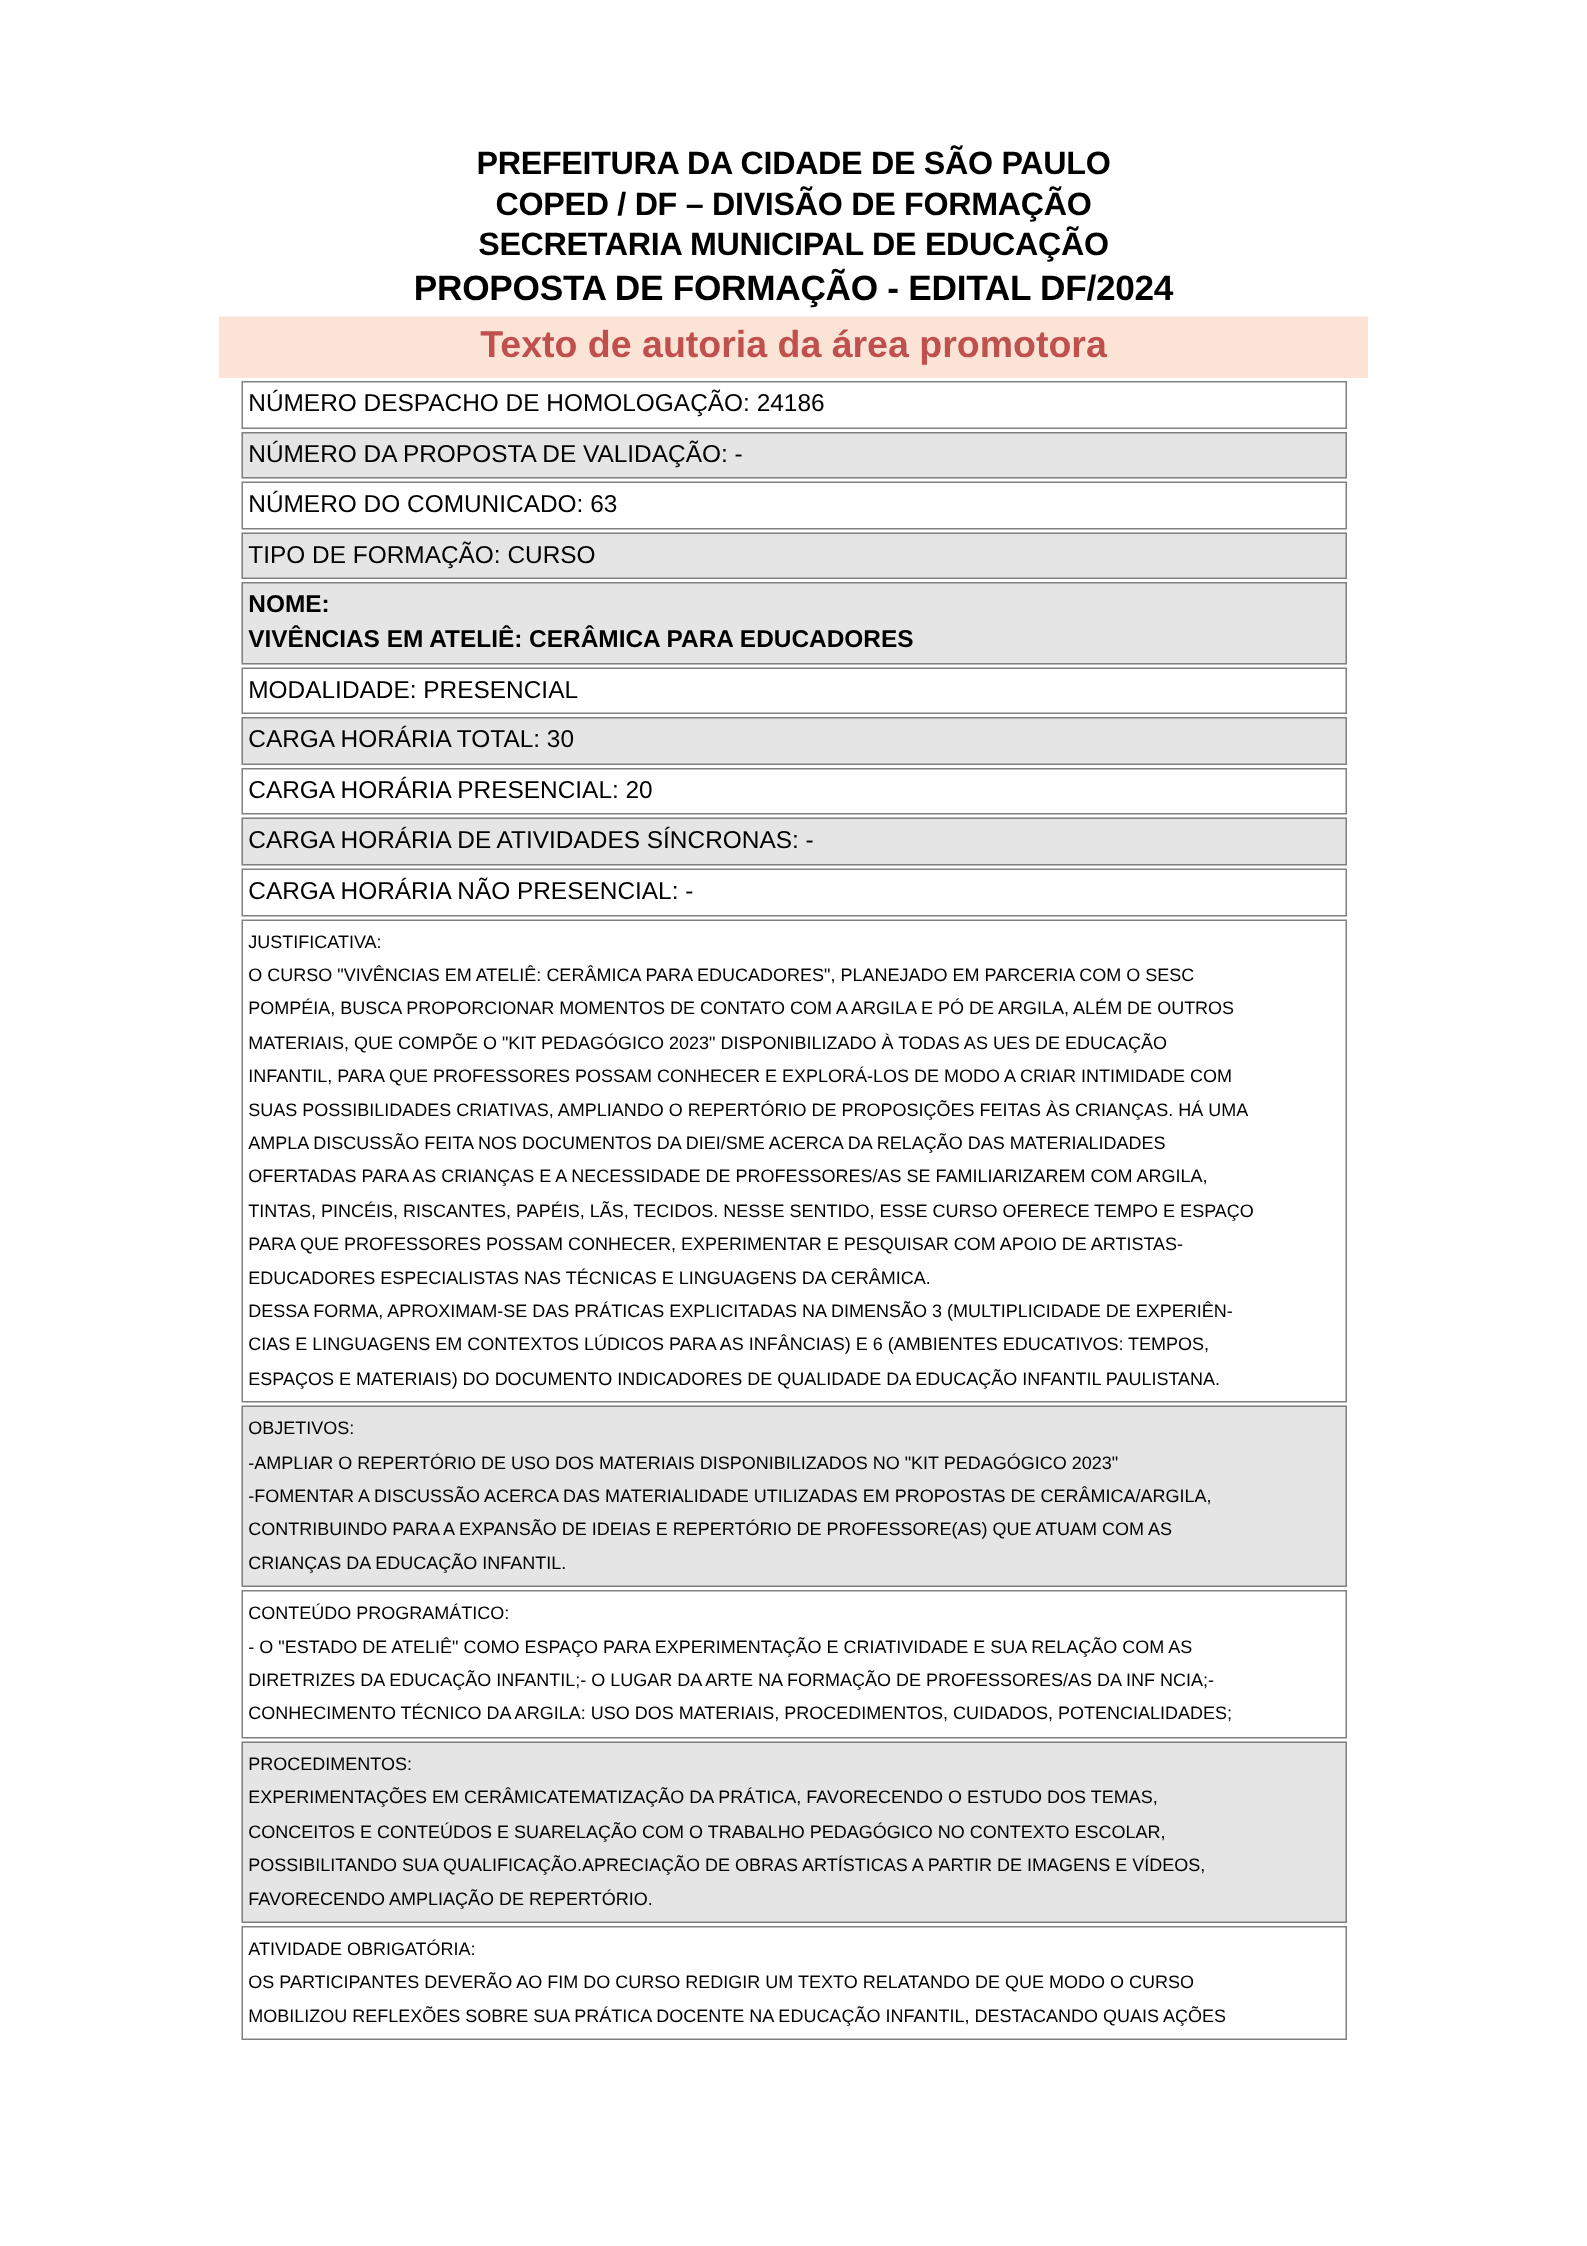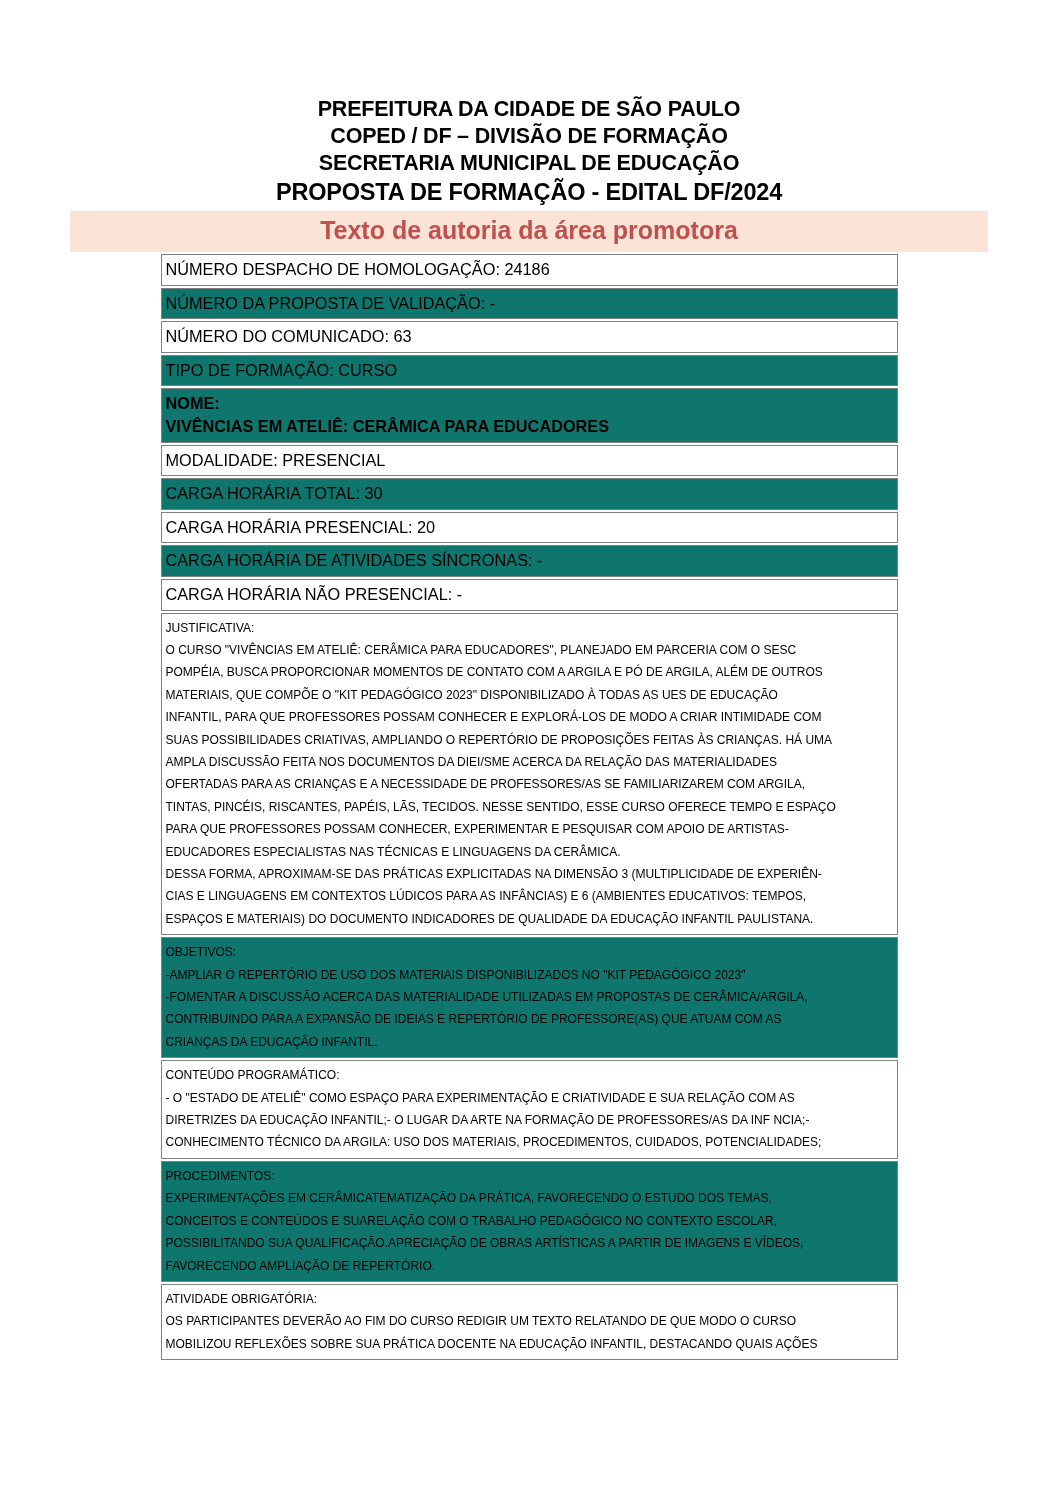--- a/index.html
+++ b/index.html
@@ -40,21 +40,21 @@
     white-space: nowrap;
   }
   .doc-header .hdr-line.big {
     font-size: 23.5px;
     line-height: 31px;
   }
 
   
   .banner {
     margin: 3px auto 0 auto;
-    width: 918px;
+    width: 766px;
     background: #FBE4D5;
     text-align: center;
     padding: 4px 0 7px 0;
     box-sizing: border-box;
   }
   .banner-text {
     color: #C0504D;
     font-weight: bold;
     font-size: 25px;
     line-height: 30px;
@@ -71,21 +71,21 @@
   .tbl .row-cell {
     border: 1px solid #808080;
     padding: 3px 4px 4px 4px;
     font-size: 16.3px;
     line-height: 22.6px;
     vertical-align: top;
     background: #ffffff;
     word-wrap: break-word;
   }
   .tbl tr.shaded .row-cell {
-    background: #0f766e;
+    background: #e5e5e5;
   }
   .cell-line {
     display: block;
     white-space: nowrap;
   }
   .bold .cell-line {
     font-weight: bold;
   }
   .blocktext .cell-line {
     font-size: 12px;

